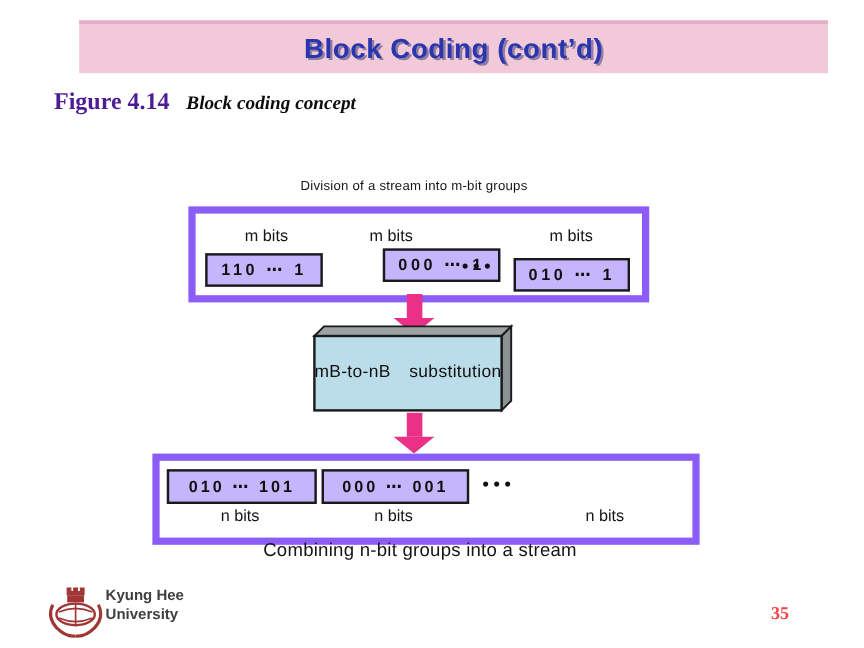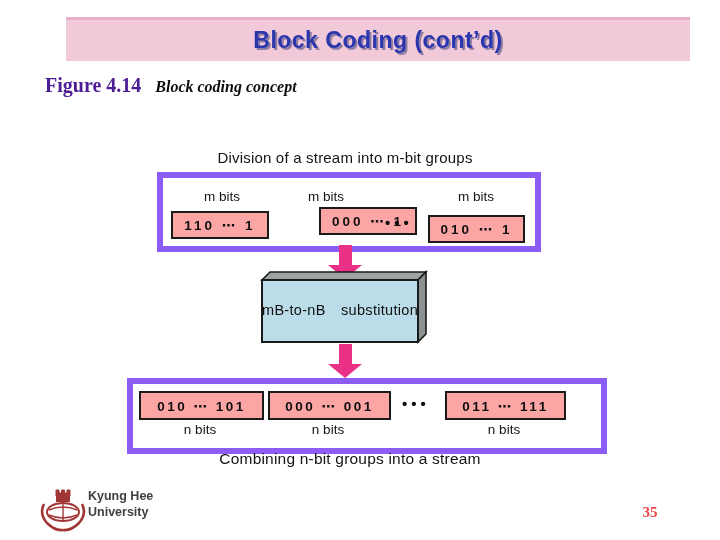--- a/index.html
+++ b/index.html
@@ -22,29 +22,29 @@
   .fig-line{position:absolute;left:45px;top:74px;white-space:nowrap;}
   .fig-label{
     font-family:"Liberation Serif","DejaVu Serif",serif;
     font-size:20px;font-weight:bold;color:#4c1d95;
   }
   .fig-caption{
     font-family:"Liberation Serif","DejaVu Serif",serif;
     font-size:16px;font-weight:bold;font-style:italic;color:#0c0c0c;margin-left:14px;
   }
   
-  .diag-caption{position:absolute;font-size:15px;color:#151515;text-align:center;letter-spacing:.2px;}
+  .diag-caption{position:absolute;font-size:11px;color:#151515;text-align:center;letter-spacing:.2px;}
   .cap-top{left:157px;top:149px;width:376px;}
   .cap-bottom{left:145px;top:450px;width:410px;font-size:15.5px;}
   .stream-box{position:absolute;border:6px solid #8b5cf6;background:#fff;}
   .box-top{left:157px;top:172px;width:372px;height:68px;}
-  .box-bottom{left:127px;top:378px;width:444px;height:64px;padding-left:24px;}
+  .box-bottom{left:127px;top:378px;width:444px;height:64px;}
   .bit-label{position:absolute;font-size:13.5px;color:#151515;text-align:center;width:90px;}
   .cell{
-    position:absolute;background:#fca5a5;border:2px solid #1a1a1a;
+    position:absolute;background:#c4b5fd;border:2px solid #1a1a1a;
     display:flex;align-items:center;justify-content:center;
     font-size:13.5px;font-weight:bold;letter-spacing:3px;color:#101010;white-space:nowrap;
   }
   .dots{
     position:absolute;font-size:15px;font-weight:bold;letter-spacing:4px;color:#101010;
   }
   
   .arrow{position:absolute;width:34px;}
   .arrow .shaft{width:13px;height:20px;background:#E93287;margin:0 auto;}
   .arrow .head{
@@ -115,21 +115,20 @@
 
   <div class="arrow arrow-2">
     <div class="shaft"></div>
     <div class="head"></div>
   </div>
 
   <div class="stream-box box-bottom">
     <div class="cell" style="left:6px;top:7px;width:121px;height:25px;letter-spacing:2.5px;">010 ⋯ 101</div>
     <div class="cell" style="left:135px;top:7px;width:119px;height:25px;letter-spacing:2.5px;">000 ⋯ 001</div>
     <div class="dots" style="left:269px;top:11px;">•••</div>
-    <div class="cell" style="left:312px;top:7px;width:117px;height:25px;letter-spacing:2.5px;">011 ⋯ 111</div>
     <div class="bit-label" style="left:22px;top:38px;">n bits</div>
     <div class="bit-label" style="left:150px;top:38px;">n bits</div>
     <div class="bit-label" style="left:326px;top:38px;">n bits</div>
   </div>
 
   <div class="diag-caption cap-bottom">Combining n-bit groups into a stream</div>
 
   <svg class="logo" width="52" height="46" viewBox="0 0 52 46">
     <g stroke="#A13636" fill="none" stroke-width="2">
       <path d="M20 10 v-6 h3 v3 h2.5 v-3 h3 v3 h2.5 v-3 h3 v6" fill="#A13636" stroke-width="1"></path>

